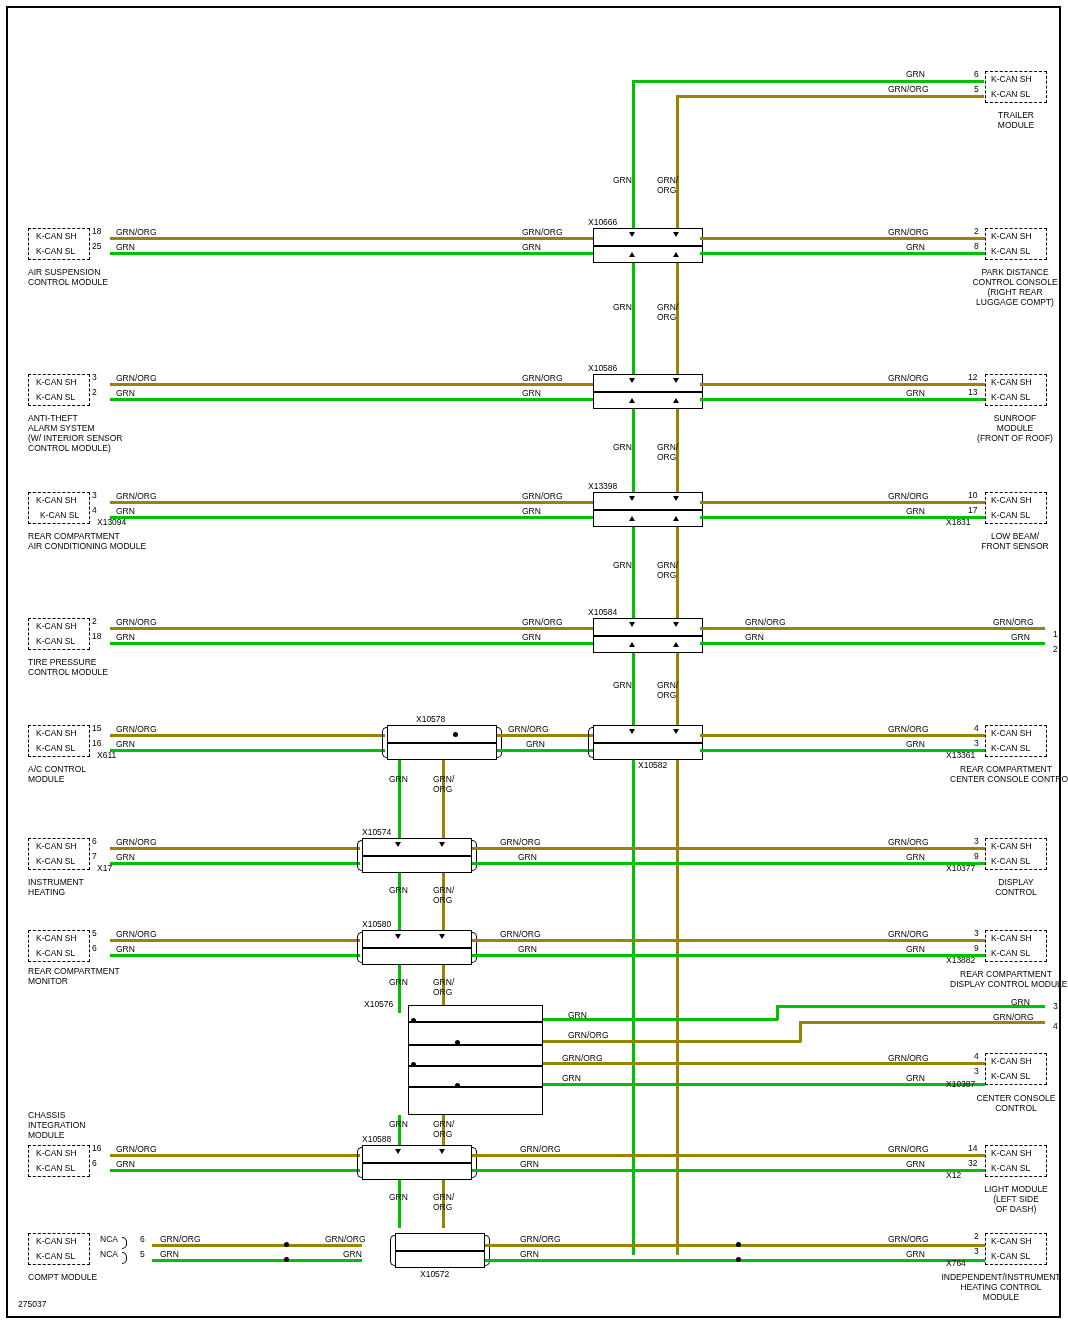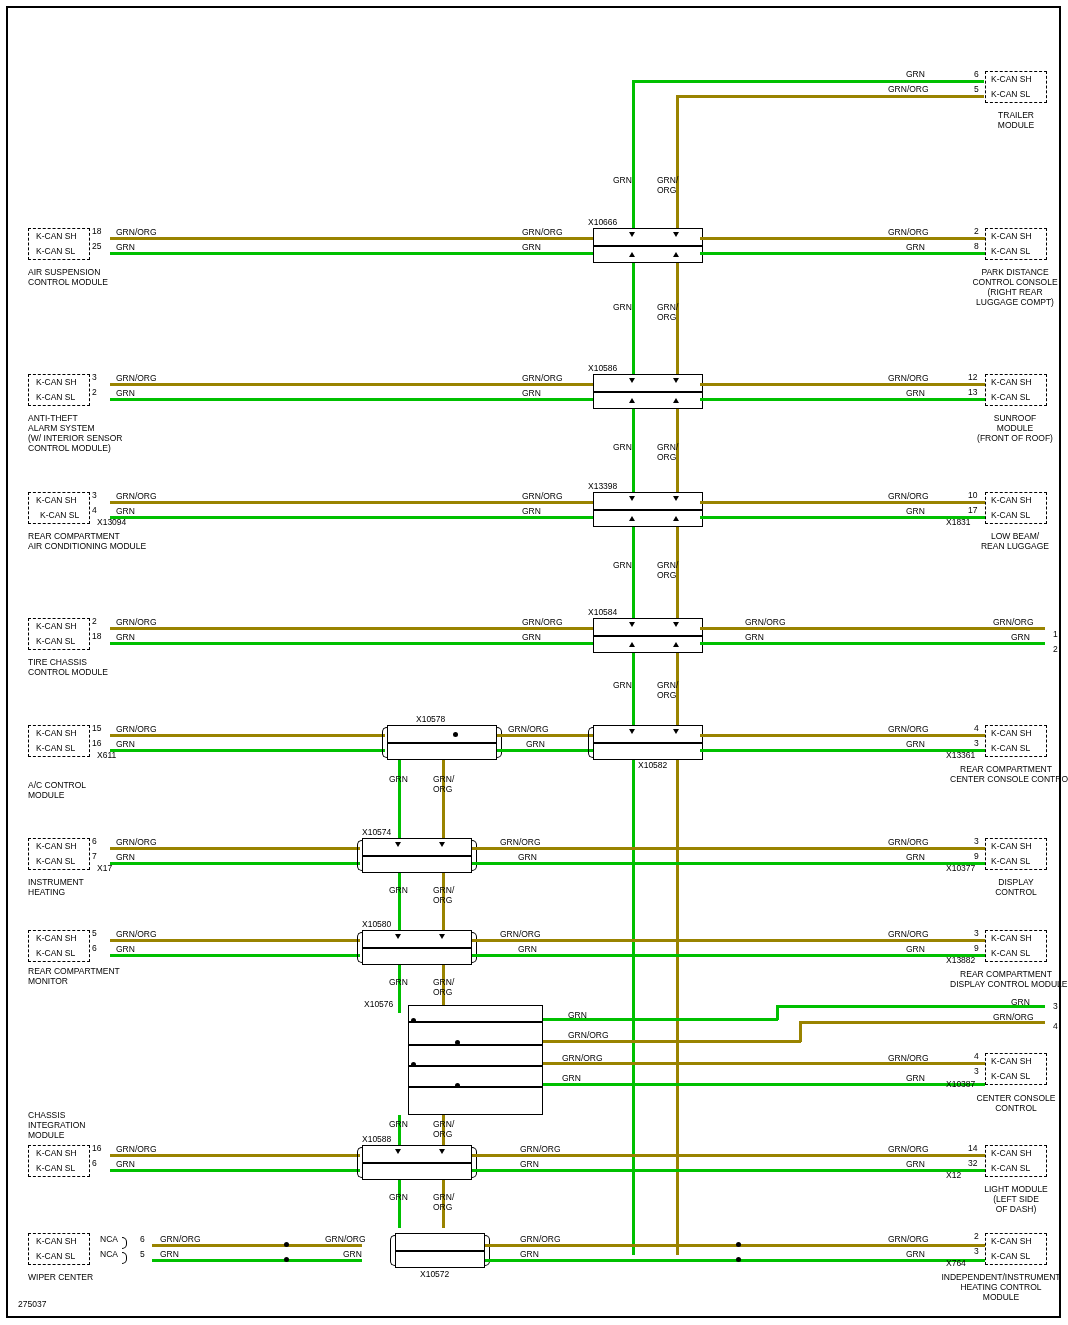--- a/index.html
+++ b/index.html
@@ -245,32 +245,32 @@
   <div class="arrow up" style="left:629px; top:516px;"></div>
   <div class="arrow up" style="left:673px; top:516px;"></div>
 
   <div class="mod" style="left:985px; top:492px; width:62px; height:32px;"></div>
   <div class="modtxt" style="left:991px; top:495px;">K-CAN SH</div>
   <div class="modtxt" style="left:991px; top:510px;">K-CAN SL</div>
   <div class="pnum" style="left:968px; top:491px;">10</div>
   <div class="pnum" style="left:968px; top:506px;">17</div>
   <div class="lbl" style="left:946px; top:518px;">X1831</div>
   <div class="modtxt" style="left:969px; top:531px; width:92px; text-align:center;">LOW BEAM/
-REAN LUGGAGE</div>
+FRONT SENSOR</div>
 
   <div class="lbl" style="left:613px; top:561px;">GRN</div>
   <div class="lbl" style="left:657px; top:561px;">GRN/</div>
   <div class="lbl" style="left:657px; top:571px;">ORG</div>
 
   <div class="mod" style="left:28px; top:618px; width:62px; height:32px;"></div>
   <div class="modtxt" style="left:36px; top:621px;">K-CAN SH</div>
   <div class="modtxt" style="left:36px; top:636px;">K-CAN SL</div>
   <div class="pnum" style="left:92px; top:617px;">2</div>
   <div class="pnum" style="left:92px; top:632px;">18</div>
-  <div class="modtxt" style="left:28px; top:657px;">TIRE CHASSIS
+  <div class="modtxt" style="left:28px; top:657px;">TIRE PRESSURE
 CONTROL MODULE</div>
 
   <div class="wire org" style="left:110px; top:627px; width:483px; height:2.5px;"></div>
   <div class="wire grn" style="left:110px; top:642px; width:483px; height:2.5px;"></div>
   <div class="lbl" style="left:116px; top:618px;">GRN/ORG</div>
   <div class="lbl" style="left:116px; top:633px;">GRN</div>
   <div class="lbl" style="left:522px; top:618px;">GRN/ORG</div>
   <div class="lbl" style="left:522px; top:633px;">GRN</div>
 
   <div class="conn" style="left:593px; top:618px; width:110px; height:35px;"></div>
@@ -292,21 +292,21 @@
   <div class="lbl" style="left:613px; top:681px;">GRN</div>
   <div class="lbl" style="left:657px; top:681px;">GRN/</div>
   <div class="lbl" style="left:657px; top:691px;">ORG</div>
 
   <div class="mod" style="left:28px; top:725px; width:62px; height:32px;"></div>
   <div class="modtxt" style="left:36px; top:728px;">K-CAN SH</div>
   <div class="modtxt" style="left:36px; top:743px;">K-CAN SL</div>
   <div class="pnum" style="left:92px; top:724px;">15</div>
   <div class="pnum" style="left:92px; top:739px;">16</div>
   <div class="lbl" style="left:97px; top:751px;">X611</div>
-  <div class="modtxt" style="left:28px; top:764px;margin-top:16px;">A/C CONTROL
+  <div class="modtxt" style="left:28px; top:764px;">A/C CONTROL
 MODULE</div>
 
   <div class="wire org" style="left:110px; top:734px; width:275px; height:2.5px;"></div>
   <div class="wire grn" style="left:110px; top:749px; width:275px; height:2.5px;"></div>
   <div class="lbl" style="left:116px; top:725px;">GRN/ORG</div>
   <div class="lbl" style="left:116px; top:740px;">GRN</div>
 
   <div class="conn" style="left:387px; top:725px; width:110px; height:35px;"></div>
   <div class="connline" style="left:387px; top:742px; width:110px; height:1.5px;"></div>
   <div class="curve" style="left:382px; top:727px; height:31px;"></div>
@@ -527,21 +527,21 @@
   <div class="lbl" style="left:433px; top:1193px;">GRN/</div>
   <div class="lbl" style="left:433px; top:1203px;">ORG</div>
 
   <div class="mod" style="left:28px; top:1233px; width:62px; height:32px;"></div>
   <div class="modtxt" style="left:36px; top:1236px;">K-CAN SH</div>
   <div class="modtxt" style="left:36px; top:1251px;">K-CAN SL</div>
   <div class="lbl" style="left:100px; top:1235px;">NCA</div>
   <div class="lbl" style="left:100px; top:1250px;">NCA</div>
   <div class="pnum" style="left:140px; top:1235px;">6</div>
   <div class="pnum" style="left:140px; top:1250px;">5</div>
-  <div class="modtxt" style="left:28px; top:1272px;">WIPER CENTER</div>
+  <div class="modtxt" style="left:28px; top:1272px;">COMPT MODULE</div>
   <div class="curveR" style="left:122px; top:1237px; height:12px;"></div>
   <div class="curveR" style="left:122px; top:1252px; height:12px;"></div>
 
   <div class="wire org" style="left:152px; top:1244px; width:210px; height:2.5px;"></div>
   <div class="wire grn" style="left:152px; top:1259px; width:210px; height:2.5px;"></div>
   <div class="lbl" style="left:160px; top:1235px;">GRN/ORG</div>
   <div class="lbl" style="left:160px; top:1250px;">GRN</div>
   <div class="lbl" style="left:325px; top:1235px;">GRN/ORG</div>
   <div class="lbl" style="left:343px; top:1250px;">GRN</div>
   <div class="dot" style="left:284px; top:1242px;"></div>

